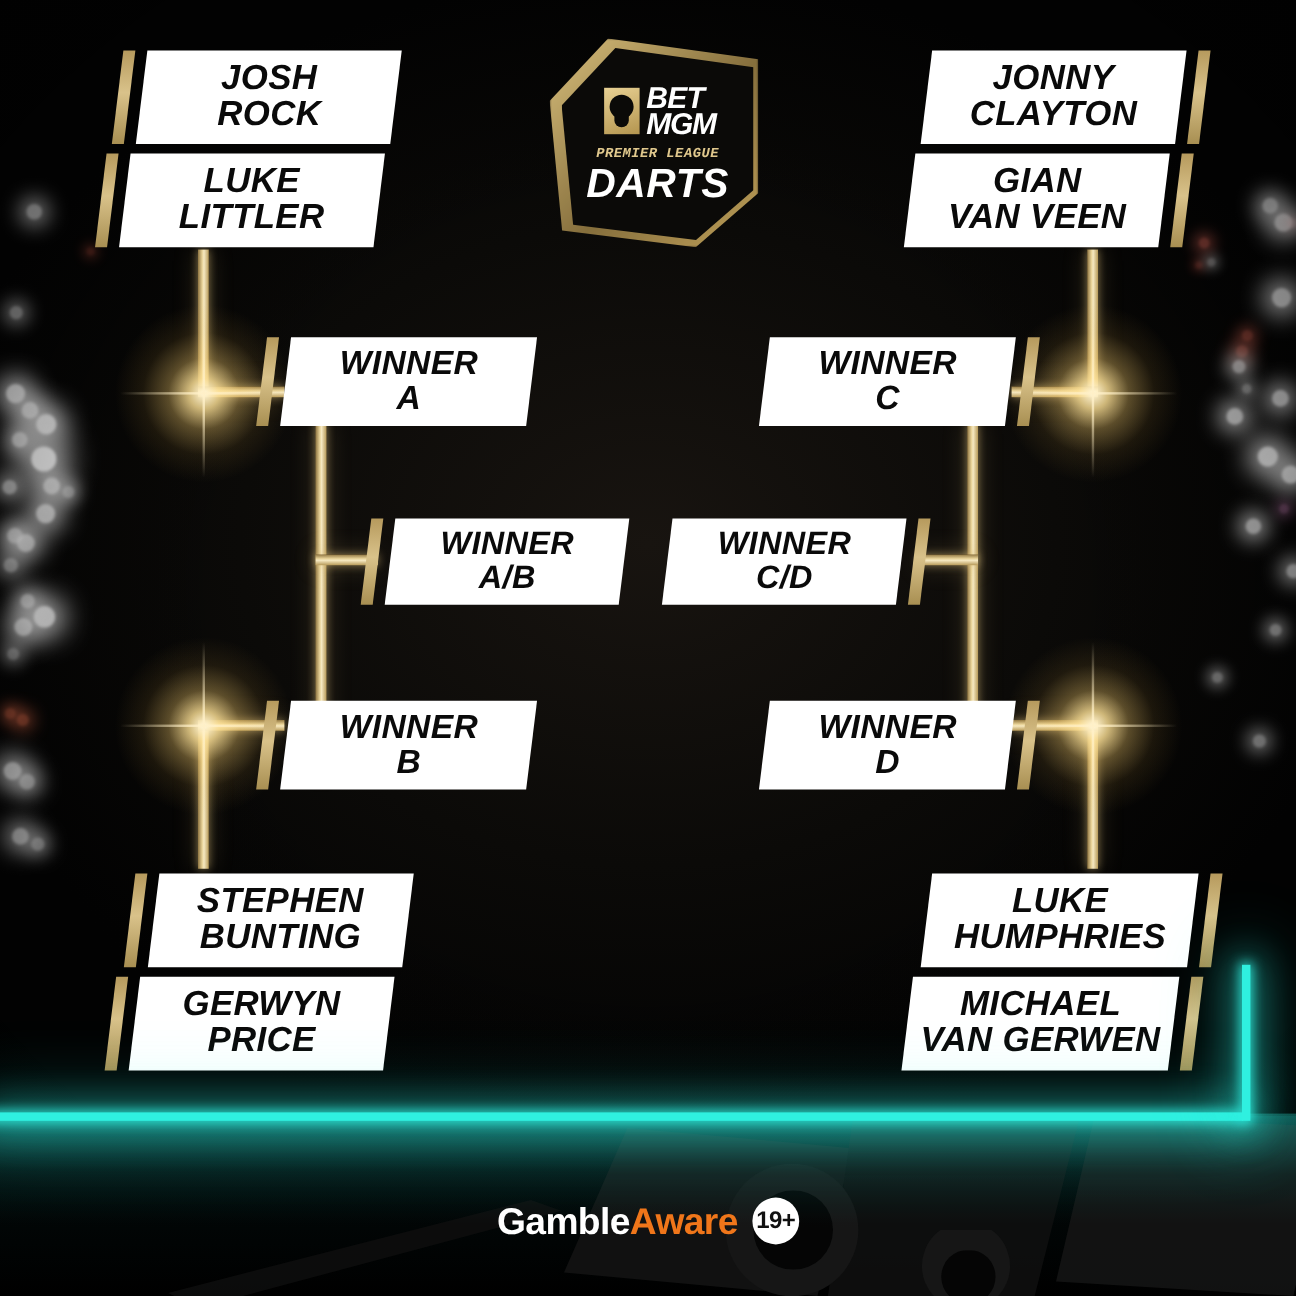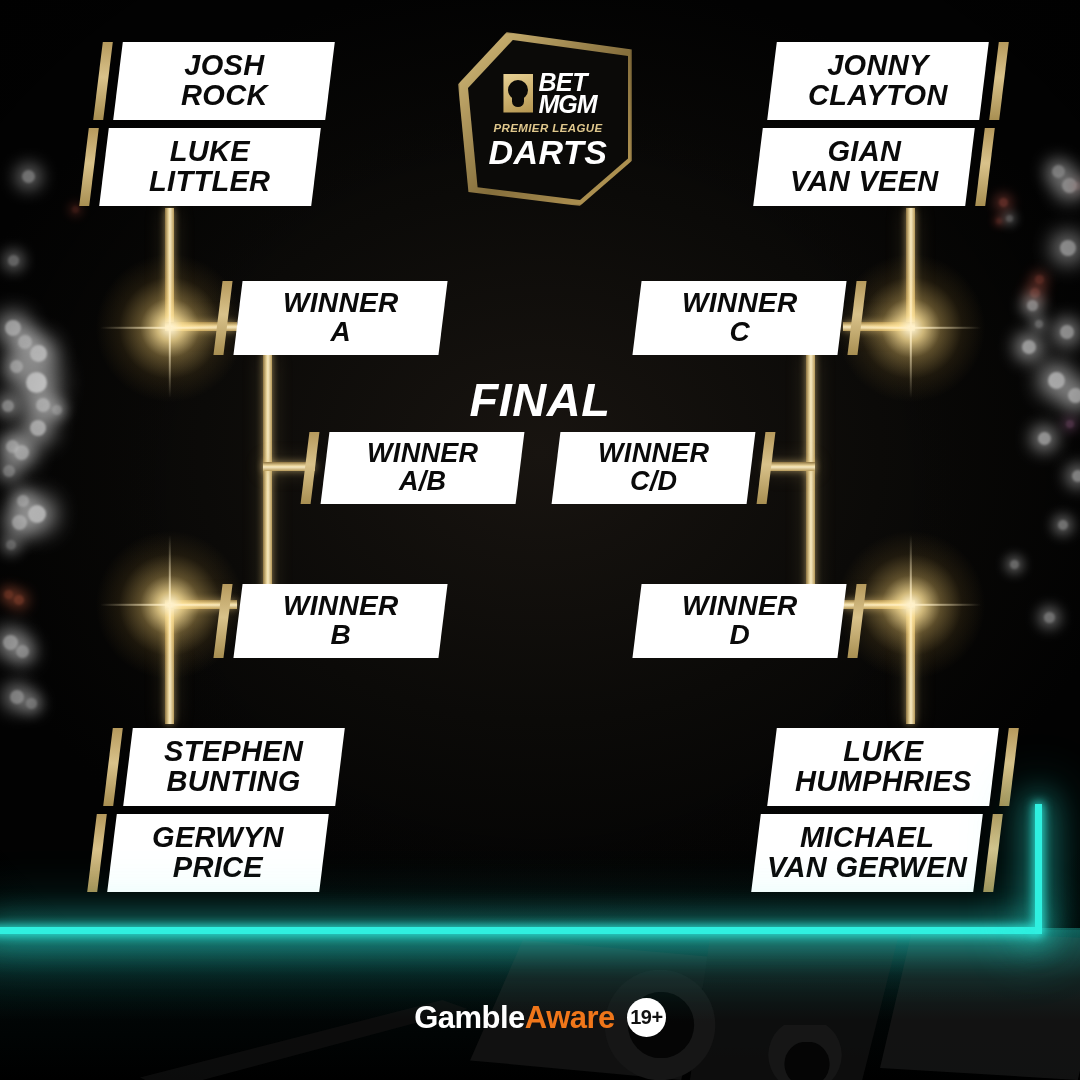--- a/index.html
+++ b/index.html
@@ -84,21 +84,21 @@
   .logo-row{display:flex;align-items:center;gap:5px;margin-left:4px;}
   .lion{width:30px;height:39px;background:linear-gradient(160deg,#e8d194,#b4954f);
     clip-path:polygon(0% 0%,100% 0%,100% 100%,0% 100%);position:relative;}
   .lion::before{content:"";position:absolute;left:5px;top:6px;width:20px;height:20px;border-radius:50%;
     background:#0b0a08;}
   .lion::after{content:"";position:absolute;left:9px;top:22px;width:12px;height:11px;border-radius:0 0 50% 50%;
     background:#0b0a08;}
   .logo-bet{font-weight:bold;font-style:italic;font-size:25px;color:#fff;line-height:.88;letter-spacing:-.5px;}
   .logo-mgm{font-weight:bold;font-style:italic;font-size:25px;color:#fff;line-height:.88;letter-spacing:-1px;}
   .logo-pl{font-weight:bold;font-style:italic;font-size:11.5px;color:#ddc punkt;}
-  .logo-pl{color:#e0c88d;letter-spacing:.4px;margin-top:7px;}
+  .logo-pl{color:#e0c88d;letter-spacing:.4px;margin-top:7px;font-family:Liberation Mono, monospace;}
   .logo-darts{font-weight:bold;font-style:italic;font-size:34px;color:#fff;letter-spacing:.5px;line-height:1;margin-top:1px;}
 </style>
 </head>
 <body>
 
 <div id="stage">
 
   <div class="bg-base"></div>
 
   <div id="bokeh-layer">
@@ -280,21 +280,20 @@
       <div class="bar" style="top: 432px; height: 72px; width: 10px; left: 305px;"></div>
       <div class="plate p-final" style="left: 556px; top: 432px; width: 195px; height: 72px;">
         <div class="txt">
           <div>WINNER</div>
           <div>C/D</div>
         </div>
       </div>
       <div class="bar" style="top: 432px; height: 72px; width: 10px; left: 761px;"></div>
     </div>
 
-  <div class="final-label" style="top:372px;">FINAL</div>
 
   <div class="footer-band"></div>
   <div class="watermark" id="watermark">
       <div class="wm-shape" style="left: 470px; top: 10px; width: 240px; height: 140px; background: rgb(20, 20, 20); clip-path: polygon(22% 0%, 100% 12%, 88% 100%, 0% 86%);"></div>
       <div class="wm-shape" style="left: 690px; top: 0px; width: 210px; height: 150px; background: rgb(16, 16, 16); clip-path: polygon(10% 0%, 100% 0%, 82% 100%, 0% 100%);"></div>
       <div class="wm-shape" style="left: 880px; top: 0px; width: 230px; height: 150px; background: rgb(21, 21, 21); clip-path: polygon(14% 0%, 100% 6%, 86% 100%, 0% 92%);"></div>
       <div class="wm-shape" style="left: 140px; top: 70px; width: 420px; height: 90px; background: rgb(14, 14, 14); clip-path: polygon(0% 86%, 72% 0%, 78% 10%, 6% 100%);"></div>
       <div class="wm-shape" style="left: 600px; top: 40px; width: 120px; height: 110px; background: rgb(26, 26, 26); clip-path: circle(48% at 50% 50%);"></div>
       <div class="wm-shape" style="left: 625px; top: 62px; width: 72px; height: 66px; background: rgb(6, 6, 6); clip-path: circle(48% at 50% 50%);"></div>
       <div class="wm-shape" style="left: 760px; top: 95px; width: 90px; height: 60px; background: rgb(26, 26, 26); clip-path: circle(48% at 50% 50%);"></div>

